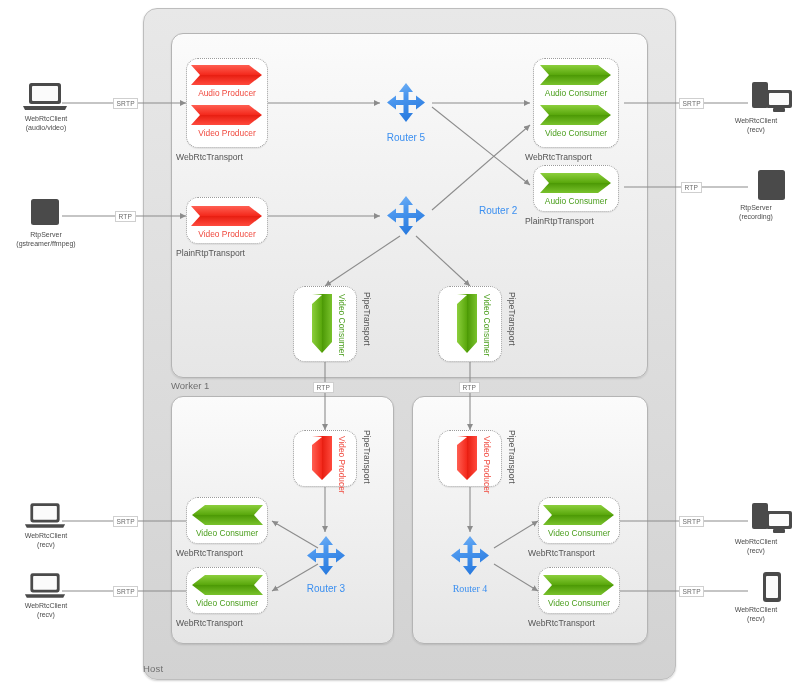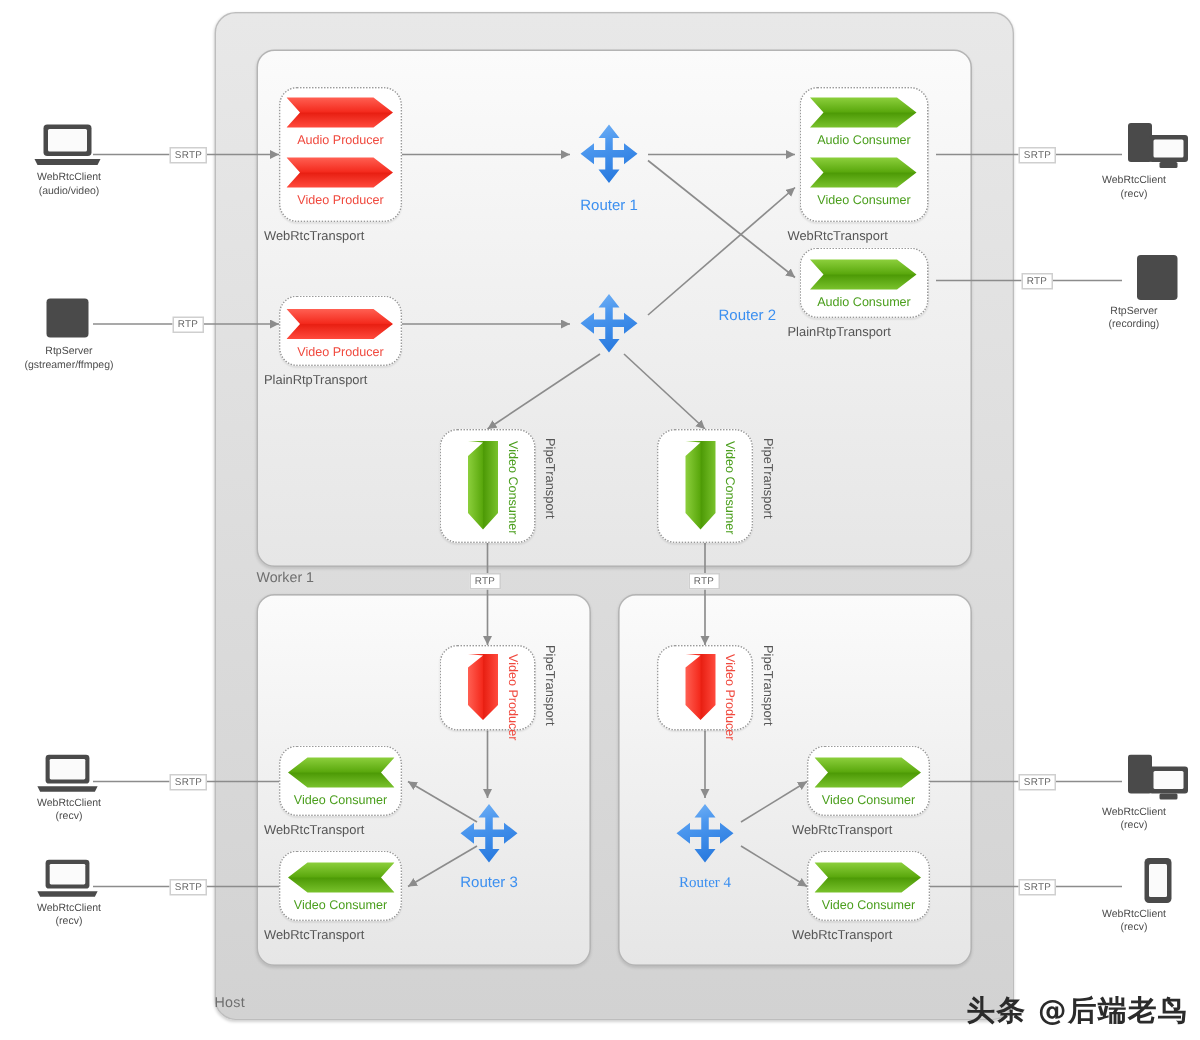--- a/index.html
+++ b/index.html
@@ -227,21 +227,21 @@
   <div class="streamlabel lbl-red" style="left:186px; top:229px; width:82px;">Video Producer</div>
   <div class="tlabel" style="left:176px; top:248px; width:102px;">PlainRtpTransport</div>
 
   <div class="router" style="left:380px; top:77px;">
     <svg viewBox="0 0 52 52">
       <path d="M26,2 L33,11 L28.5,11 L28.5,19 L36,19 L36,14.5 L45,21.5 L36,28.5
                L36,24 L28.5,24 L28.5,32 L33,32 L26,41 L19,32 L23.5,32 L23.5,24
                L16,24 L16,28.5 L7,21.5 L16,14.5 L16,19 L23.5,19 L23.5,11 L19,11 Z" fill="url(#gBlue)" transform="translate(0,4)"></path>
     </svg>
   </div>
-  <div class="router-label" style="left:356px; top:132px; width:100px;">Router 1</div>
+  <div class="router-label" style="left:356px; top:132px; width:100px;">Router 5</div>
 
   <div class="router" style="left:380px; top:190px;">
     <svg viewBox="0 0 52 52">
       <path d="M26,2 L33,11 L28.5,11 L28.5,19 L36,19 L36,14.5 L45,21.5 L36,28.5
                L36,24 L28.5,24 L28.5,32 L33,32 L26,41 L19,32 L23.5,32 L23.5,24
                L16,24 L16,28.5 L7,21.5 L16,14.5 L16,19 L23.5,19 L23.5,11 L19,11 Z" fill="url(#gBlue)" transform="translate(0,4)"></path>
     </svg>
   </div>
   <div class="router-label" style="left:437px; top:205px; width:60px; text-align:left;padding-left:42px;">Router 2</div>
 
@@ -458,15 +458,14 @@
   <div class="proto" style="left:681px; top:182px;">RTP</div>
   <div class="proto" style="left:313px; top:382px;">RTP</div>
   <div class="proto" style="left:459px; top:382px;">RTP</div>
   <div class="proto" style="left:113px; top:516px;">SRTP</div>
   <div class="proto" style="left:113px; top:586px;">SRTP</div>
   <div class="proto" style="left:679px; top:516px;">SRTP</div>
   <div class="proto" style="left:679px; top:586px;">SRTP</div>
 
   <div class="host-label">Host</div>
 
-  <div class="watermark">头条 @后端老鸟</div>
 
 </div>
 
 </body></html>

